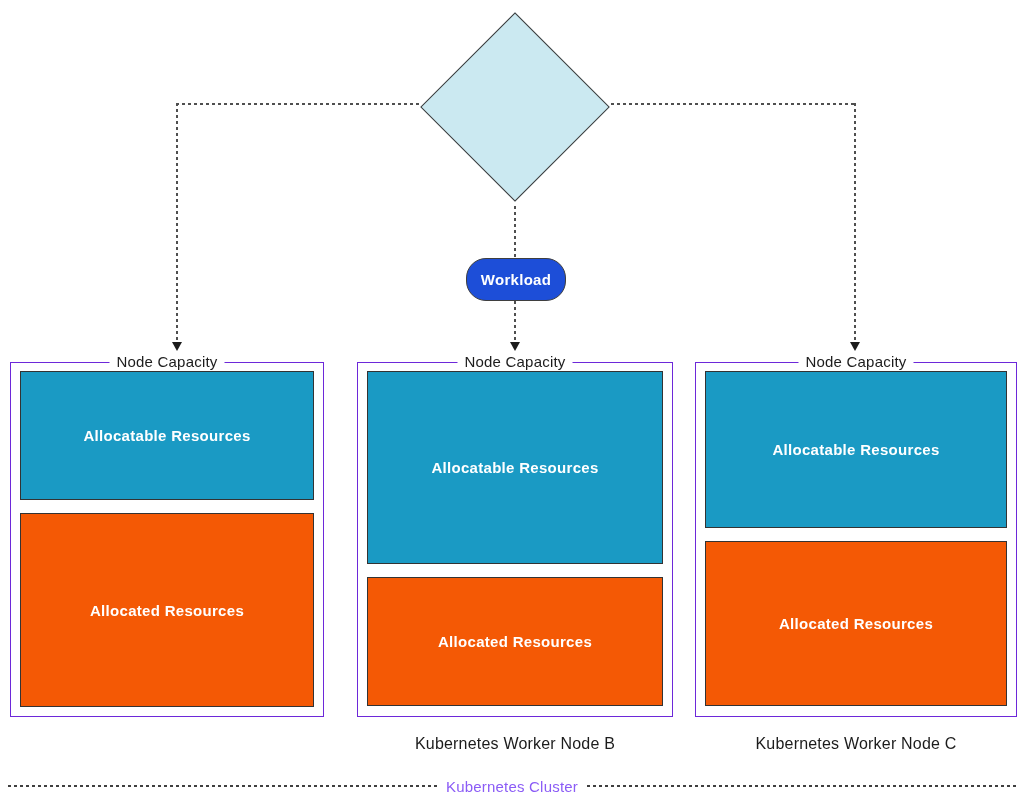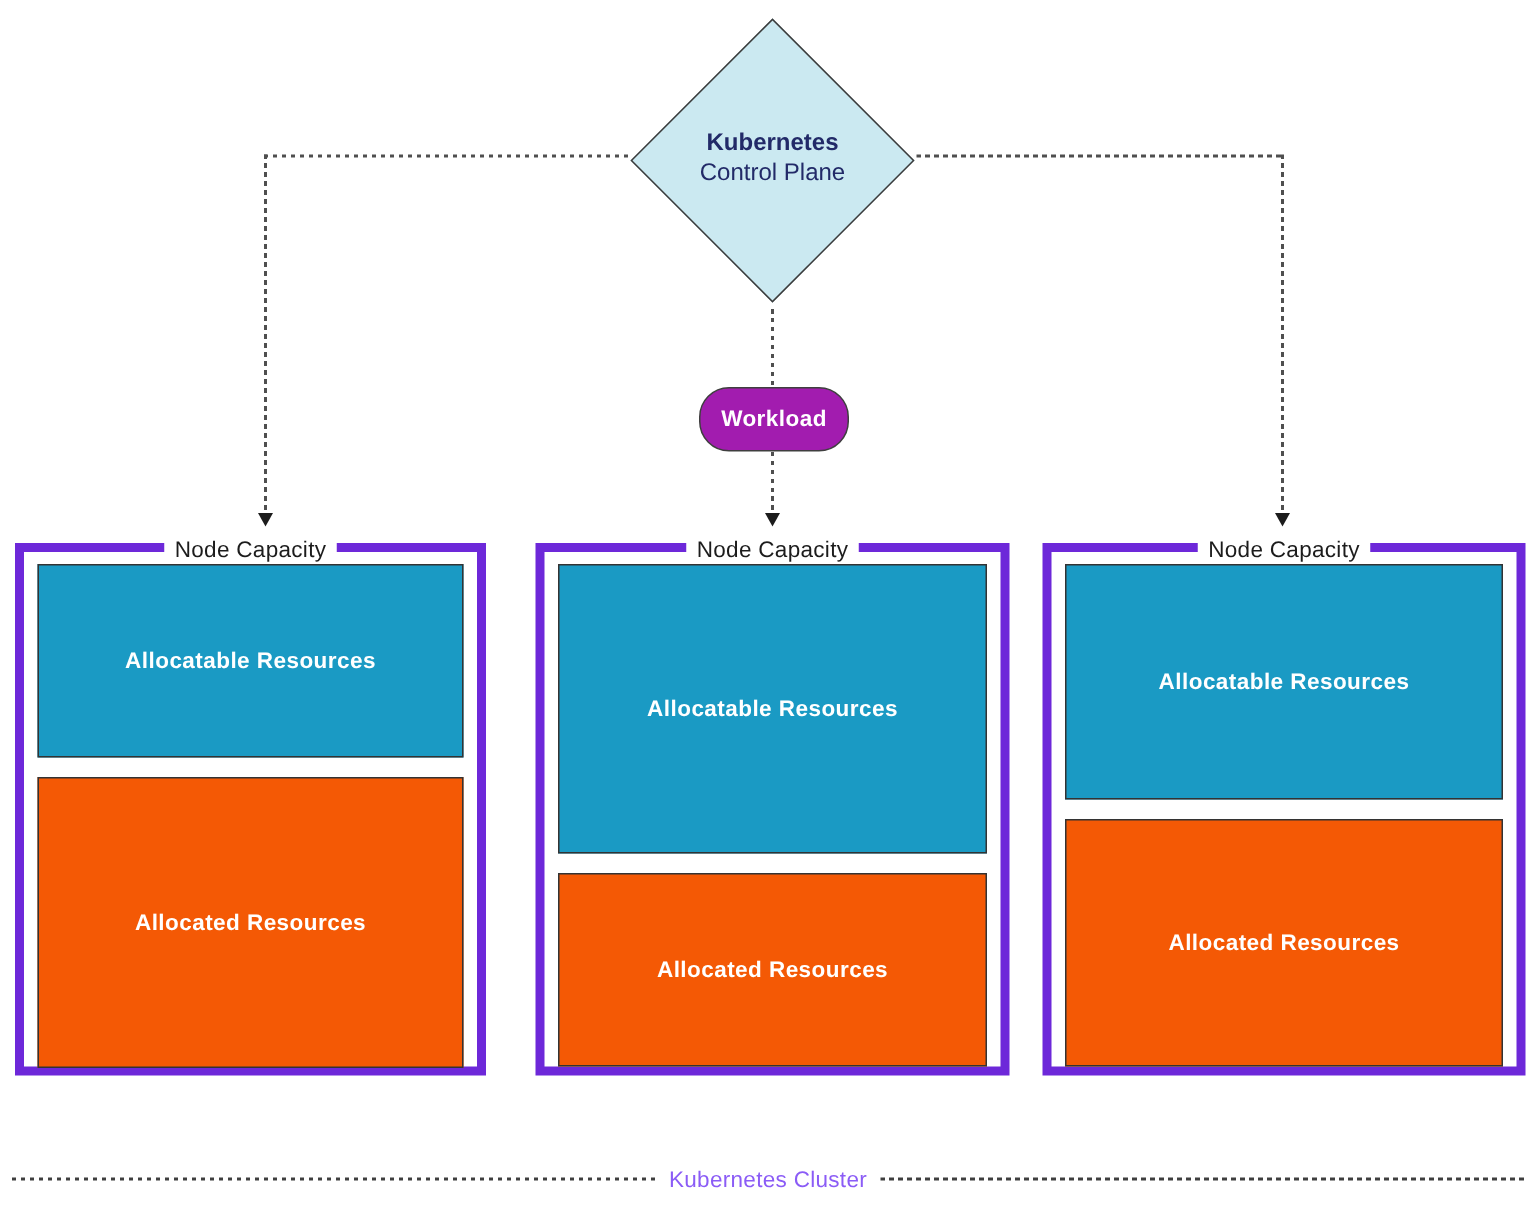--- a/index.html
+++ b/index.html
@@ -22,21 +22,21 @@
     color:#222a68;font-size:16px;line-height:20px;}
   .diamond-text .t1{font-weight:bold;}
 
   
   .workload{position:absolute;left:466px;top:258px;width:100px;height:43px;
     border:1.5px solid #3f3f3f;box-sizing:border-box;
     display:flex;align-items:center;justify-content:center;
     color:#fff;font-weight:bold;font-size:15px;letter-spacing:0.3px;}
 
   
-  .node{position:absolute;top:362px;height:355px;border:6px solid #6d28d9;
+  .node{position:absolute;top:362px;height:355px;border:1px solid #6d28d9;
     box-sizing:border-box;background:#fff;padding:8px 9px;}
   .node-a{left:10px;width:314px;}
   .node-b{left:357px;width:316px;}
   .node-c{left:695px;width:322px;}
   .legend{position:absolute;top:-10px;left:50%;transform:translateX(-50%);
     background:#fff;padding:0 7px;font-size:15px;letter-spacing:0.2px;
     color:#1c1c1c;white-space:nowrap;}
   .resbox{border:1.5px solid #333;box-sizing:border-box;width:100%;
     display:flex;align-items:center;justify-content:center;
     color:#fff;font-weight:bold;font-size:15px;letter-spacing:0.3px;}
@@ -64,56 +64,54 @@
   <div class="hline" style="left:611px;top:103px;width:244px;"></div>
   <div class="vline" style="left:176px;top:103px;height:239px;"></div>
   <div class="vline" style="left:854px;top:103px;height:239px;"></div>
   <div class="vline" style="left:514px;top:206px;height:52px;"></div>
   <div class="vline" style="left:514px;top:301px;height:41px;"></div>
   <div class="arrowhead" style="left:172px;top:342px;"></div>
   <div class="arrowhead" style="left:510px;top:342px;"></div>
   <div class="arrowhead" style="left:850px;top:342px;"></div>
 
   <div class="diamond-shape" style="background-color: rgb(203, 233, 241);"></div>
-  <div class="diamond-text">
-    <div class="t1">Kubernetes</div>
-    <div class="t2">Control Plane</div>
-  </div>
 
-  <div class="workload" style="background-color: #a21caf; border-radius: 20px;">Workload</div>
+  <div class="workload" style="background-color: #1d4ed8; border-radius: 20px;">Workload</div>
 
   <div class="node node-a">
     <span class="legend">Node Capacity</span>
     <div class="resbox" style="height: 129px; background-color: rgb(26, 154, 196);">
       <span>Allocatable Resources</span>
     </div>
     <div class="resbox" style="height: 194px; background-color: rgb(244, 89, 5);">
       <span>Allocated Resources</span>
     </div>
   </div>
 
   <div class="node node-b">
     <span class="legend">Node Capacity</span>
     <div class="resbox" style="height: 193px; background-color: rgb(26, 154, 196);">
       <span>Allocatable Resources</span>
     </div>
     <div class="resbox" style="height: 129px; background-color: rgb(244, 89, 5);">
       <span>Allocated Resources</span>
     </div>
   </div>
+  <div class="node-label label-b">Kubernetes Worker Node B</div>
 
   <div class="node node-c">
     <span class="legend">Node Capacity</span>
     <div class="resbox" style="height: 157px; background-color: rgb(26, 154, 196);">
       <span>Allocatable Resources</span>
     </div>
     <div class="resbox" style="height: 165px; background-color: rgb(244, 89, 5);">
       <span>Allocated Resources</span>
     </div>
   </div>
+  <div class="node-label label-c">Kubernetes Worker Node C</div>
 
   <div class="cluster">
     <div class="dash"></div>
     <span class="lbl">Kubernetes Cluster</span>
     <div class="dash"></div>
   </div>
 
 </div>
 
 </body></html>

